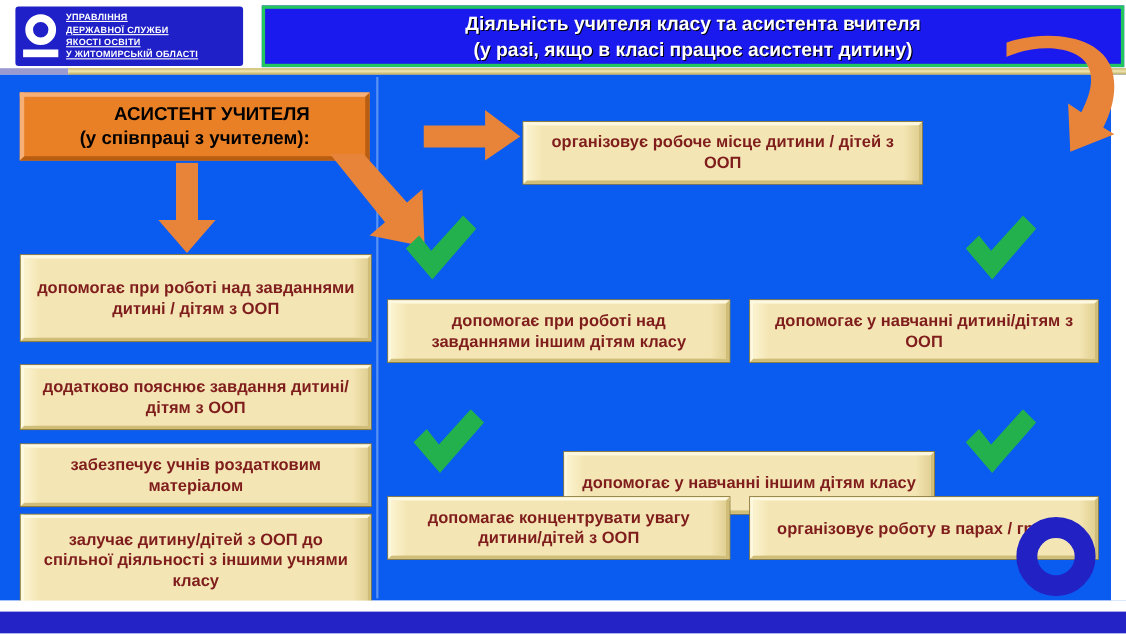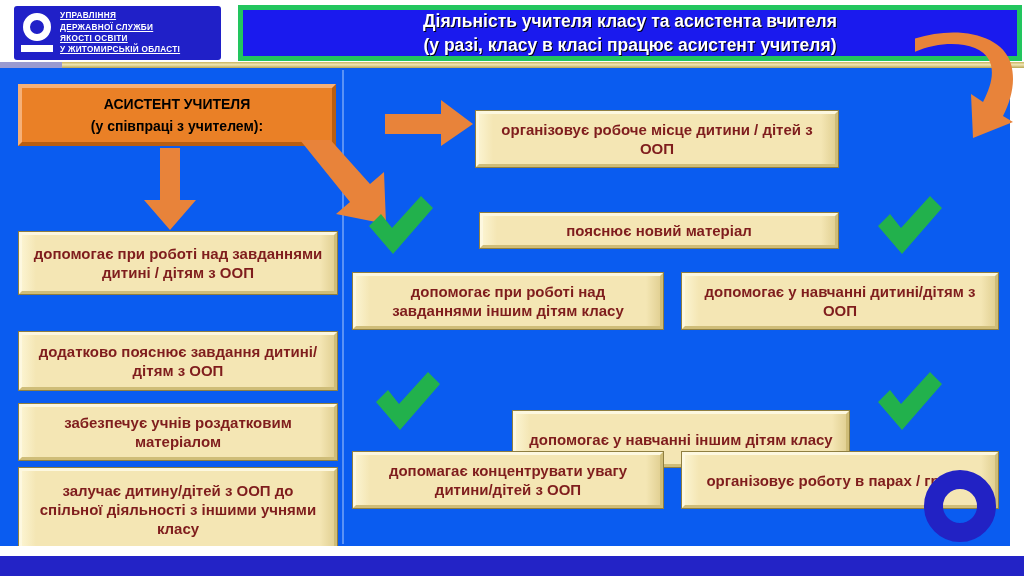--- a/index.html
+++ b/index.html
@@ -65,21 +65,21 @@
     line-height: 11.4px;
     white-space: nowrap;
     text-decoration: underline;
   }
 
   .title-box {
     position: absolute;
     left: 238px; top: 5px;
     width: 784px; height: 56px;
     background: #1a1aee;
-    border: 5px solid #22c55e;
+    border: 3px solid #22c55e;
     display: flex;
     align-items: center;
     justify-content: center;
     overflow: hidden;
   }
   .title-text {
     color: #ffffff;
     font-size: 17.5px;
     font-weight: bold;
     text-align: center;
@@ -177,24 +177,24 @@
   .orange-box {
     position: absolute;
     background: #ea8026;
     border-top: 4px solid #f6b077;
     border-left: 4px solid #f6b077;
     border-right: 4px solid #b95e11;
     border-bottom: 4px solid #b95e11;
     display: flex;
     align-items: center;
     justify-content: center;
-    text-align: center;
+    text-align: right;
     color: #000000;
     font-weight: bold;
-    font-size: 14px;
+    font-size: 17px;
     line-height: 22px;
     padding: 2px 6px;
   }
 
   
   .arrow { position: absolute; }
 
   
   .check { position: absolute; }
 
@@ -224,21 +224,21 @@
         <div>УПРАВЛІННЯ</div>
         <div>ДЕРЖАВНОЇ СЛУЖБИ</div>
         <div>ЯКОСТІ ОСВІТИ</div>
         <div>У ЖИТОМИРСЬКІЙ ОБЛАСТІ</div>
       </div>
     </div>
 
     <div class="title-box">
       <div class="title-text">
         <div>Діяльність учителя класу та асистента вчителя</div>
-        <div>(у разі, класу в класі працює асистент учителя)</div>
+        <div>(у разі, якщо в класі працює асистент дитину)</div>
       </div>
     </div>
   </div>
 
   <div class="gold-strip-left"></div>
   <div class="gold-strip"></div>
 
   <div class="canvas"></div>
   <div class="canvas-inner-divider"></div>
   <div class="canvas-right-edge"></div>
@@ -259,43 +259,40 @@
   </svg>
 
   <svg class="arrow" style="left:290px; top:140px; width:110px; height:90px; z-index:12;" viewBox="0 0 110 90">
     <path d="M 10 0 L 28 -14 L 80 44 L 94 32 L 96 84 L 46 74 L 60 62 Z" fill="#e8833a"></path>
   </svg>
 
   <svg class="arrow" style="left:385px; top:100px; width:90px; height:48px; z-index:12;" viewBox="0 0 90 48">
     <path d="M 0 14 L 56 14 L 56 0 L 88 24 L 56 46 L 56 34 L 0 34 Z" fill="#e8833a"></path>
   </svg>
 
-  <div class="bevel-box" style="left:19px; top:232px; width:318px; height:62px;">
+  <div class="bevel-box" style="left:19px; top:232px; width:318px; height:78px;">
     <span>допомогає при роботі над завданнями дитині / дітям з ООП</span>
   </div>
 
   <div class="bevel-box" style="left:19px; top:332px; width:318px; height:58px;">
     <span>додатково пояснює завдання дитині/ дітям з ООП</span>
   </div>
 
   <div class="bevel-box" style="left:19px; top:404px; width:318px; height:56px;">
     <span>забезпечує учнів роздатковим матеріалом</span>
   </div>
 
   <div class="bevel-box" style="left:19px; top:468px; width:318px; height:82px;">
     <span>залучає дитину/дітей з ООП до спільної діяльності з іншими учнями класу</span>
   </div>
 
   <div class="bevel-box" style="left:476px; top:111px; width:362px; height:56px;">
     <span>організовує робоче місце дитини / дітей з ООП</span>
   </div>
 
-  <div class="bevel-box" style="left:480px; top:213px; width:358px; height:35px;">
-    <span>пояснює новий матеріал</span>
-  </div>
 
   <div class="bevel-box" style="left:353px; top:273px; width:310px; height:56px;">
     <span>допомогає при роботі над завданнями іншим дітям класу</span>
   </div>
 
   <div class="bevel-box" style="left:682px; top:273px; width:316px; height:56px;">
     <span>допомогає у навчанні дитині/дітям з ООП</span>
   </div>
 
   <div class="bevel-box" style="left:513px; top:367px; width:336px; height:56px;margin-top:44px;">

